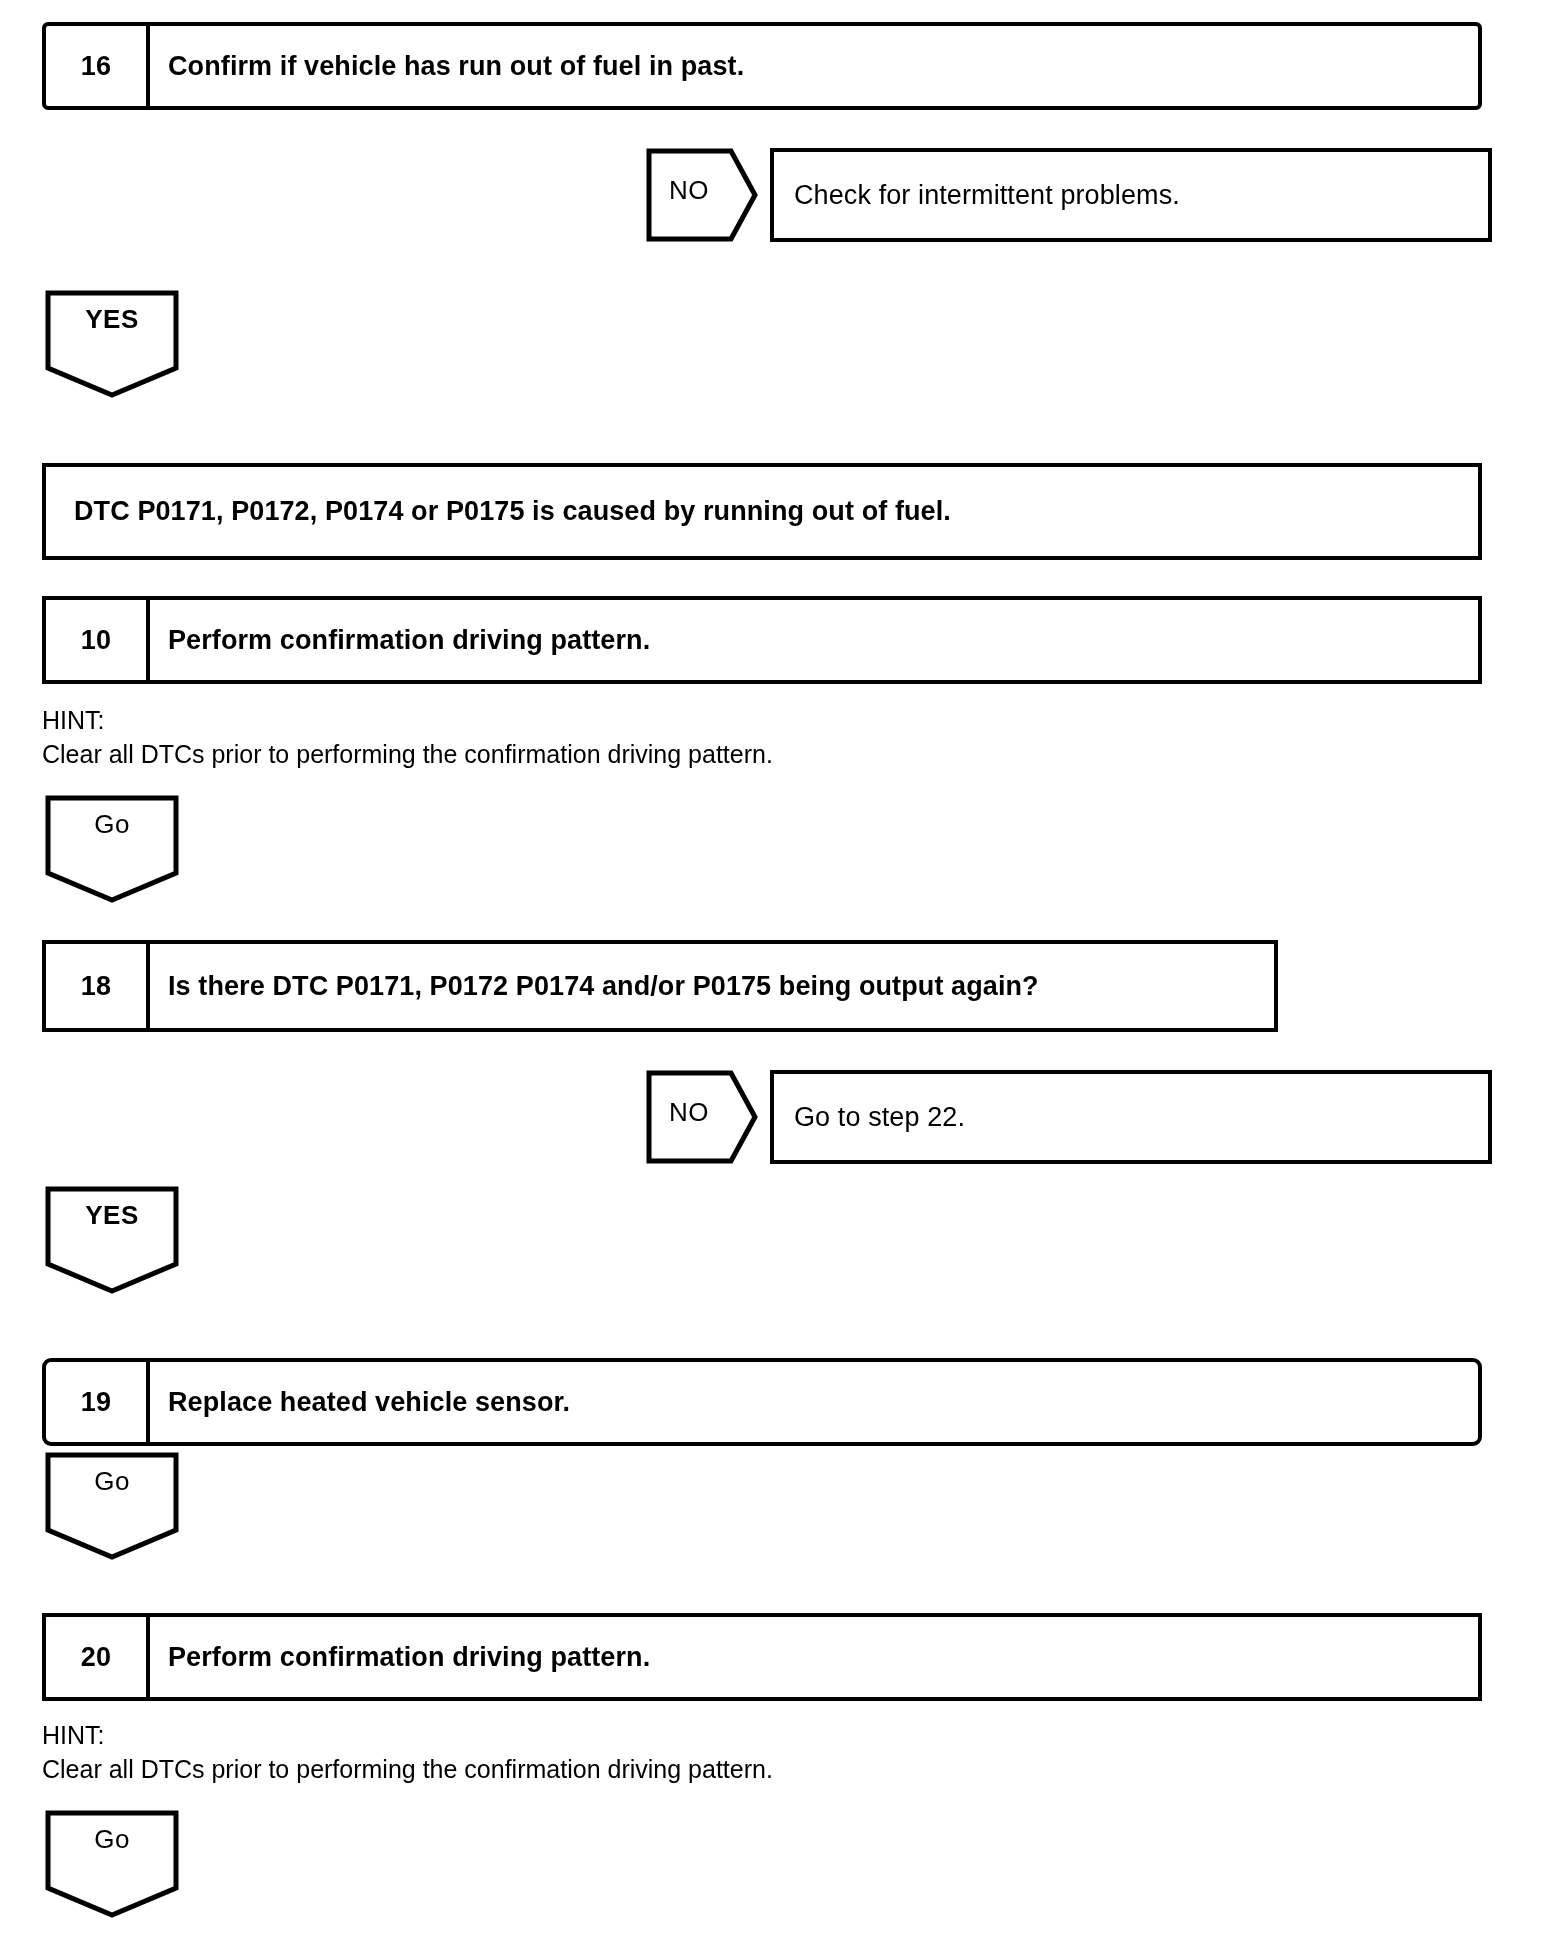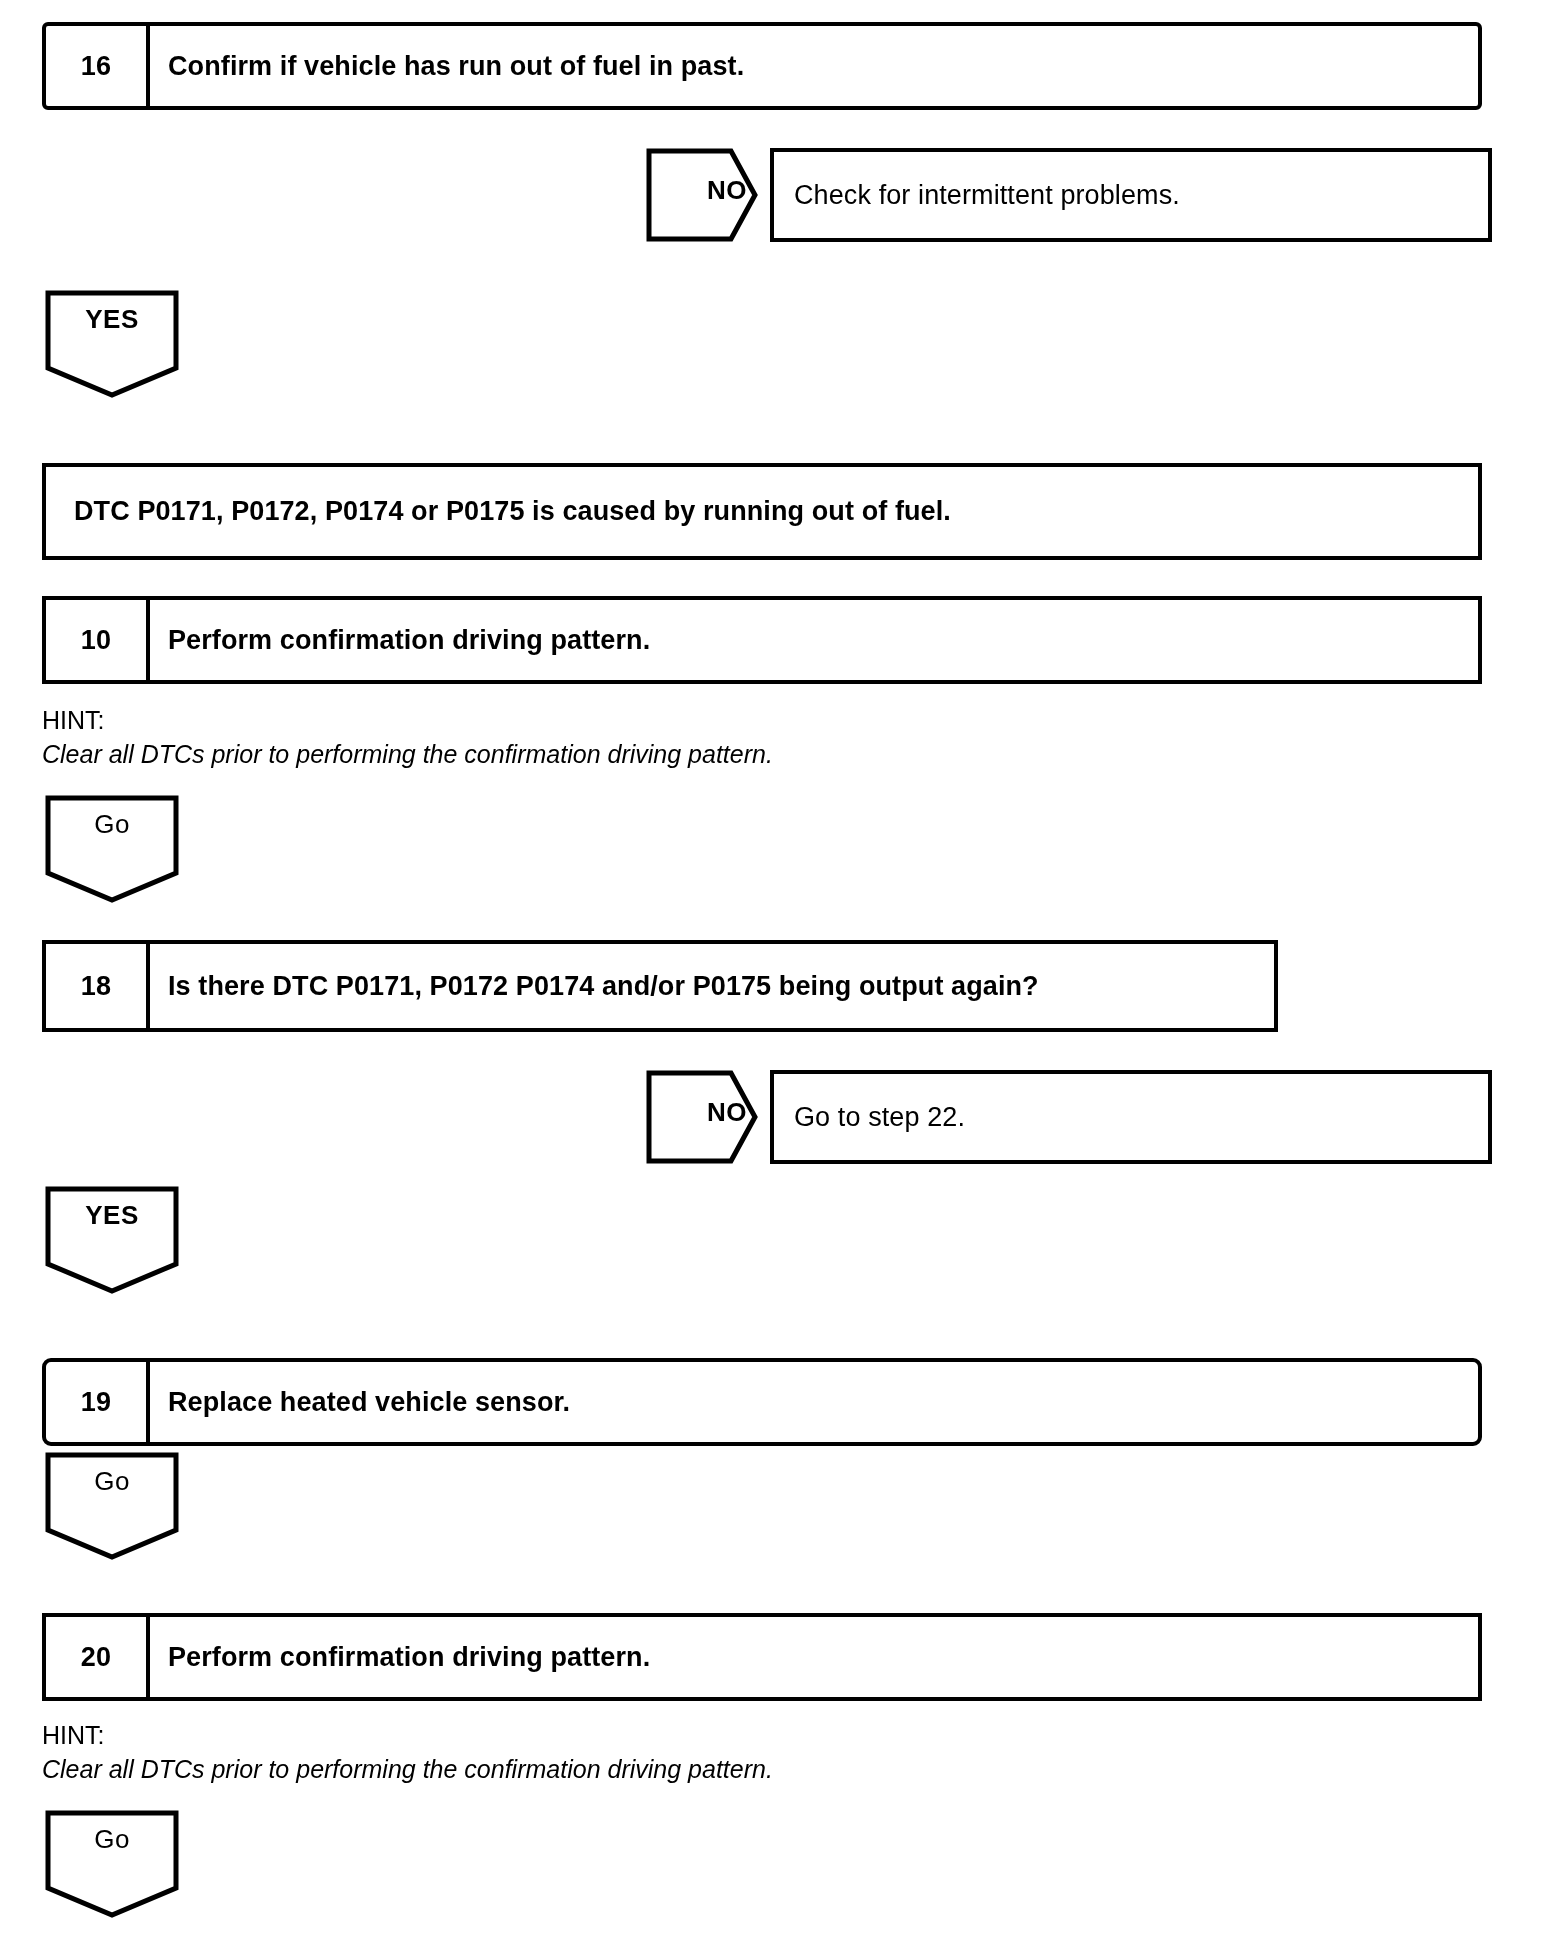--- a/index.html
+++ b/index.html
@@ -121,35 +121,34 @@
     height: 100%;
     display: block;
   }
   .right-tag .tag-label {
     position: absolute;
     left: 0;
     top: 27px;
     width: 86px;
     text-align: center;
     font-size: 26px;
-    font-weight: bold;
+    font-weight: normal;
     letter-spacing: 0.5px;
-    padding-left: 38px;
   }
 
   
   .hint-block {
     position: absolute;
     font-size: 25px;
     font-weight: normal;
     line-height: 34px;
     white-space: nowrap;
   }
   .hint-title { display: block; }
-  .hint-body  { display: block; font-style: italic; }
+  .hint-body  { display: block; }
 </style>
 </head>
 <body>
 
 <div id="page">
 
   <div class="step-box" style="left:42px; top:22px; width:1440px; height:88px;border-radius:6px;">
     <div class="step-num">16</div>
     <div class="step-text">Confirm if vehicle has run out of fuel in past.</div>
   </div>

